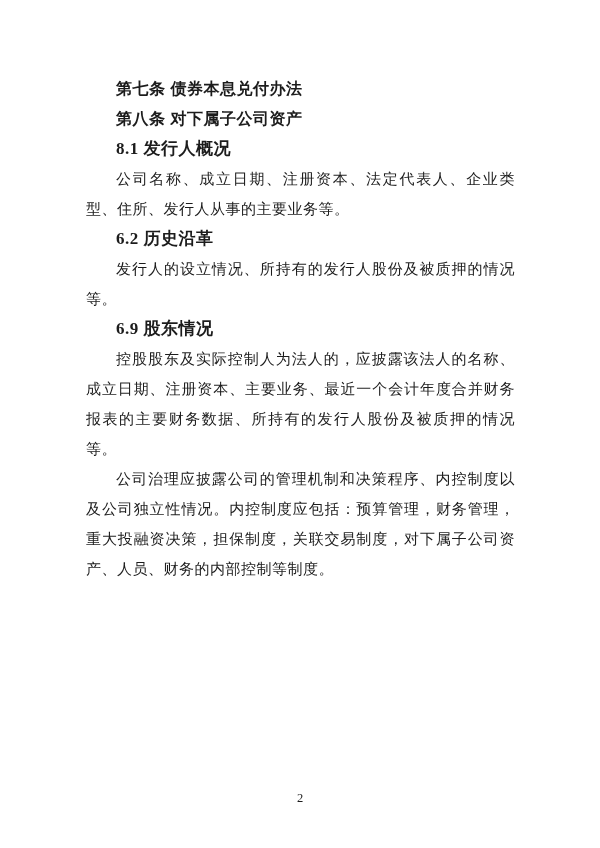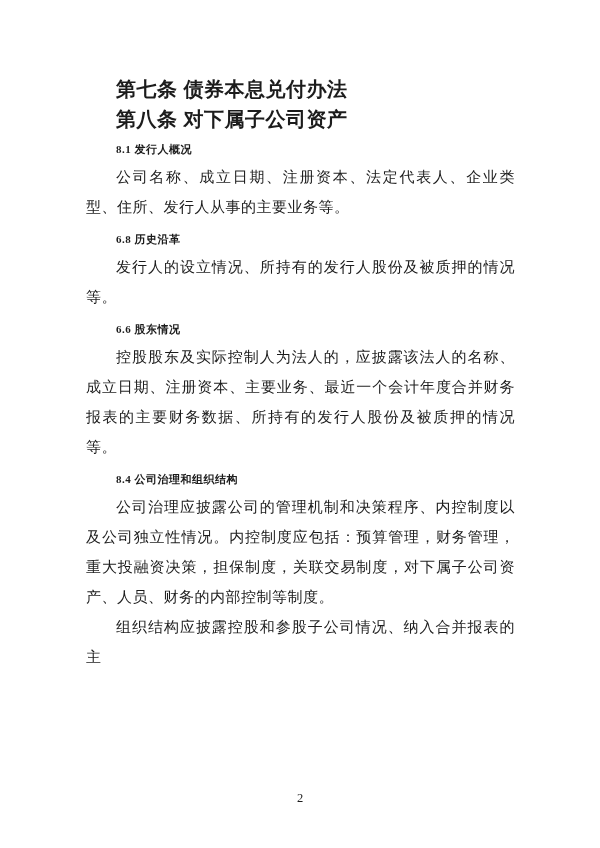--- a/index.html
+++ b/index.html
@@ -18,33 +18,33 @@
     color: #1c1c1c;
     overflow: hidden;
   }
   .block { 
     line-height: 30px;
     margin: 0;
   }
   .h1 {
     font-family: "Liberation Sans", "DejaVu Sans", sans-serif;
     font-weight: 700;
-    font-size: 20px;
+    font-size: 16px;
     padding-left: 30px;
     letter-spacing: 0.5px;
   }
   .h2 {
     font-family: "Liberation Serif", "DejaVu Serif", serif;
     font-weight: 700;
-    font-size: 11px;
+    font-size: 17px;
     padding-left: 30px;
     letter-spacing: 0.5px;
   }
   .p {
-    font-family: Liberation Mono, monospace;
+    font-family: Liberation Serif, serif;
     font-size: 15px;
     text-indent: 30px;
     text-align: justify;
     letter-spacing: 0.5px;
   }
   .footer {
     position: absolute;
     left: 0;
     bottom: 42px;
     width: 100%;
@@ -58,25 +58,23 @@
 <body>
 
 <div class="page">
 
   <div class="block h1">第七条 债券本息兑付办法</div>
   <div class="block h1">第八条 对下属子公司资产</div>
 
   <div class="block h2">8.1 发行人概况</div>
   <div class="block p">公司名称、成立日期、注册资本、法定代表人、企业类型、住所、发行人从事的主要业务等。</div>
 
-  <div class="block h2">6.8 历史沿革</div>
+  <div class="block h2">6.2 历史沿革</div>
   <div class="block p">发行人的设立情况、所持有的发行人股份及被质押的情况等。</div>
 
-  <div class="block h2">6.6 股东情况</div>
+  <div class="block h2">6.9 股东情况</div>
   <div class="block p">控股股东及实际控制人为法人的，应披露该法人的名称、成立日期、注册资本、主要业务、最近一个会计年度合并财务报表的主要财务数据、所持有的发行人股份及被质押的情况等。</div>
 
-  <div class="block h2">8.4 公司治理和组织结构</div>
   <div class="block p">公司治理应披露公司的管理机制和决策程序、内控制度以及公司独立性情况。内控制度应包括：预算管理，财务管理，重大投融资决策，担保制度，关联交易制度，对下属子公司资产、人员、财务的内部控制等制度。</div>
-  <div class="block p">组织结构应披露控股和参股子公司情况、纳入合并报表的主</div>
 
   <div class="footer">2</div>
 
 </div>
 
 </body></html>

